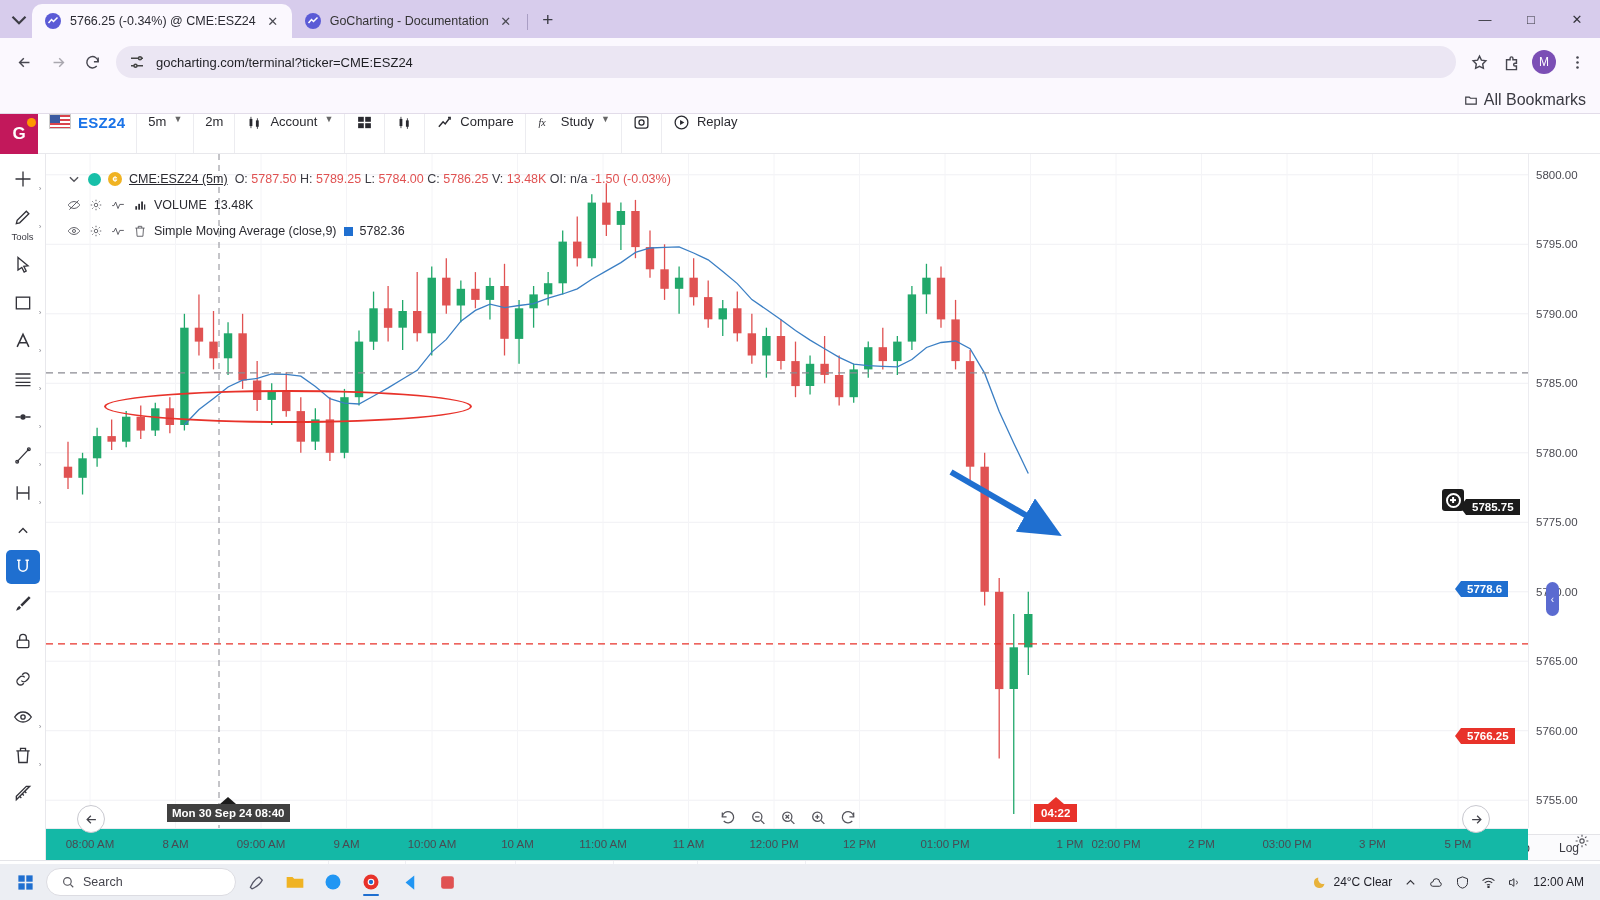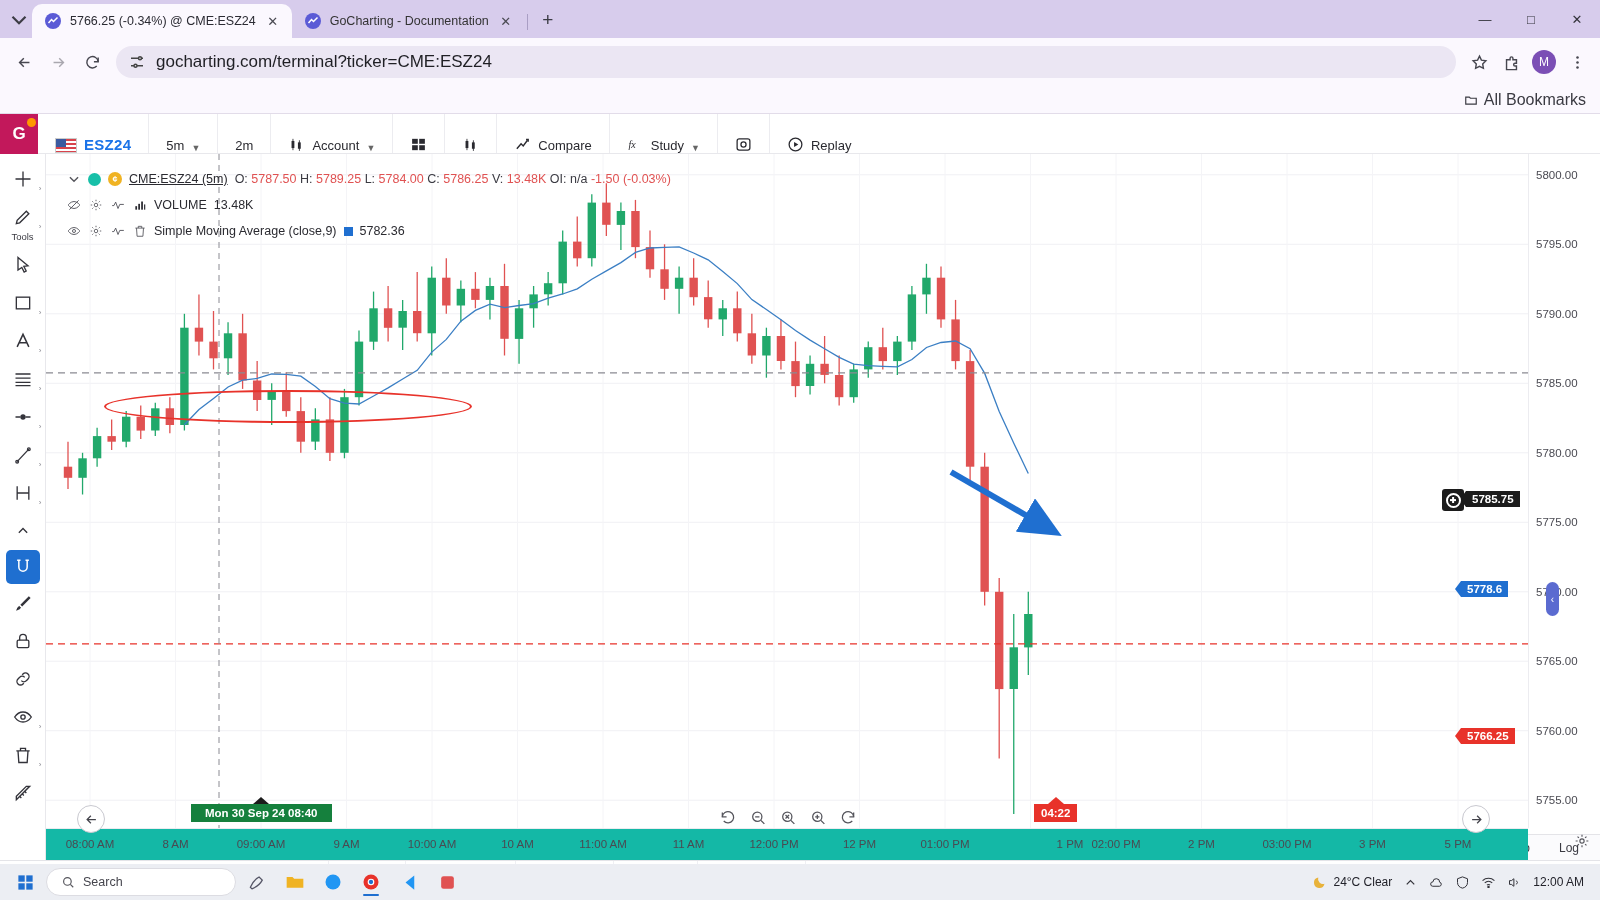--- a/index.html
+++ b/index.html
@@ -43,21 +43,21 @@
   .chrome-toolbar{
     height:48px;background:#fbf8fe;display:flex;align-items:center;gap:2px;padding:0 8px;
   }
   .navbtn{width:32px;height:32px;border-radius:50%;display:flex;align-items:center;justify-content:center;color:#474750;}
   .navbtn svg{width:17px;height:17px}
   .omnibox{
     flex:1; height:32px; background:#ebe6f3; border-radius:16px;
     display:flex;align-items:center;gap:10px;padding:0 12px;margin:0 6px; min-width:0;
   }
   .omnibox .siteicon{width:18px;height:18px;display:flex;align-items:center;justify-content:center;color:#444;}
-  .omnibox .url{font-size:17px;color:#1f1f24;white-space:nowrap;overflow:hidden;text-overflow:ellipsis;}
+  .omnibox .url{font-size:13px;color:#1f1f24;white-space:nowrap;overflow:hidden;text-overflow:ellipsis;}
   .tbicon{width:30px;height:30px;display:flex;align-items:center;justify-content:center;color:#474750;}
   .tbicon svg{width:17px;height:17px}
   .avatar{width:24px;height:24px;border-radius:50%;background:#7b4fb5;color:#fff;font-size:12px;
     display:flex;align-items:center;justify-content:center;margin:0 4px;}
   .chrome-bookmarks{
     height:28px;background:#fbf8fe;display:flex;align-items:center;justify-content:flex-end;
     padding:0 14px;border-bottom:1px solid #e2dce9;
   }
   .bmk{display:flex;align-items:center;gap:6px;font-size:16px;color:#3a3a42;}
   .bmk svg{width:14px;height:14px}
@@ -65,21 +65,21 @@
   
   .app{ position:relative; width:1600px; height:786px; background:#fff; }
 
   .app-toolbar{
     height:40px;display:flex;align-items:stretch;border-bottom:1px solid #e8e8ec;background:#fff;
   }
   .logo{width:38px;display:flex;align-items:center;justify-content:center;position:relative;}
   .logo .sq{width:38px;height:40px;background:#c2185b;color:#fff;font-size:17px;font-weight:bold;
     display:flex;align-items:center;justify-content:center;}
   .logo .dot{position:absolute;right:2px;top:4px;width:9px;height:9px;border-radius:50%;background:#ff9800;}
-  .tbsec{display:flex;align-items:flex-end;padding:0 17px;border-right:1px solid #ececf0;gap:7px;
+  .tbsec{display:flex;align-items:flex-start;padding:0 11px;border-right:1px solid #ececf0;gap:7px;
     font-size:13px;color:#2a2a30;white-space:nowrap;}
   .tbsec.noborder{border-right:none}
   .flag{width:22px;height:15px;position:relative;overflow:hidden;border:1px solid #ccc;}
   .flag .stripes{position:absolute;inset:0;background:repeating-linear-gradient(to bottom,#d8434c 0,#d8434c 2px,#fff 2px,#fff 4px);}
   .flag .canton{position:absolute;left:0;top:0;width:10px;height:8px;background:#3b5aa0;}
   .ticker{color:#1a73e8;font-weight:bold;font-size:15px;letter-spacing:.3px;}
   .caret{font-size:9px;color:#666;}
   .app-tb-right{margin-left:auto;display:flex;align-items:center;gap:8px;padding:0 11px;}
   .btn-buy{background:#12a85c;color:#fff;font-size:12.5px;font-weight:bold;padding:4px 13px;border-radius:3px;}
   .btn-sell{background:#e03b3b;color:#fff;font-size:12.5px;font-weight:bold;padding:4px 13px;border-radius:3px;}
@@ -134,22 +134,22 @@
   .plusbadge{position:absolute;width:22px;height:22px;border-radius:3px;background:#1b1b1b;color:#fff;
     display:flex;align-items:center;justify-content:center;z-index:7;}
   .plusbadge .circ{width:15px;height:15px;border-radius:50%;border:2px solid #fff;position:relative;}
   .plusbadge .circ:before,.plusbadge .circ:after{content:"";position:absolute;background:#fff;}
   .plusbadge .circ:before{left:50%;top:2.5px;width:1.8px;height:6px;transform:translateX(-50%);}
   .plusbadge .circ:after{top:50%;left:2.5px;height:1.8px;width:6px;transform:translateY(-50%);}
 
   .sidetab{position:absolute;width:13px;height:34px;background:#5b6bd0;border-radius:7px;
     color:#fff;font-size:10px;display:flex;align-items:center;justify-content:center;z-index:8;}
 
-  .xtip{position:absolute;background:#15803d;color:#fff;font-size:11.5px;font-weight:bold;
-    padding:3px 14px;z-index:8;white-space:nowrap;margin-left:24px;}
+  .xtip{position:absolute;background:#404040;color:#fff;font-size:11.5px;font-weight:bold;
+    padding:3px 5px;z-index:8;white-space:nowrap;}
   .xtip:before{content:"";position:absolute;left:50%;top:-7px;transform:translateX(-50%);
     border-left:8px solid transparent;border-right:8px solid transparent;border-bottom:7px solid #1b1b1b;}
   .xcd{position:absolute;background:#e8322a;color:#fff;font-size:11.5px;font-weight:bold;
     padding:3px 7px;z-index:8;white-space:nowrap;}
   .xcd:before{content:"";position:absolute;left:50%;top:-7px;transform:translateX(-50%);
     border-left:8px solid transparent;border-right:8px solid transparent;border-bottom:7px solid #e8322a;}
 
   .navcircle{position:absolute;width:28px;height:28px;border-radius:50%;border:1px solid #c9c9d0;
     background:#fff;display:flex;align-items:center;justify-content:center;color:#44444c;z-index:7;}
   .navcircle svg{width:15px;height:15px}
@@ -742,21 +742,21 @@
         <div class="pl" style="top: 298.8px;">5780.00</div>
         <div class="pl" style="top: 368.3px;">5775.00</div>
         <div class="pl" style="top: 437.8px;">5770.00</div>
         <div class="pl" style="top: 507.2px;">5765.00</div>
         <div class="pl" style="top: 576.7px;">5760.00</div>
         <div class="pl" style="top: 646.2px;">5755.00</div>
       </div>
     <div class="plusbadge" style="left:1396px;top:335px;">
       <span class="circ"></span>
     </div>
-    <div class="tag tag-black" style="left:1420px;top:337px;">5785.75</div>
+    <div class="tag tag-black" style="left:1420px;top:345px;">5785.75</div>
     <div class="tag tag-blue" style="left:1415px;top:427px;">5778.6</div>
     <div class="tag tag-red" style="left:1415px;top:574px;">5766.25</div>
     <div class="sidetab" style="left:1500px;top:428px;">‹</div>
 
     <div class="time-axis">
         <div class="tl" style="left: 44px;">08:00 AM</div>
         <div class="tl" style="left: 129.5px;">8 AM</div>
         <div class="tl" style="left: 215px;">09:00 AM</div>
         <div class="tl" style="left: 300.5px;">9 AM</div>
         <div class="tl" style="left: 386px;">10:00 AM</div>

